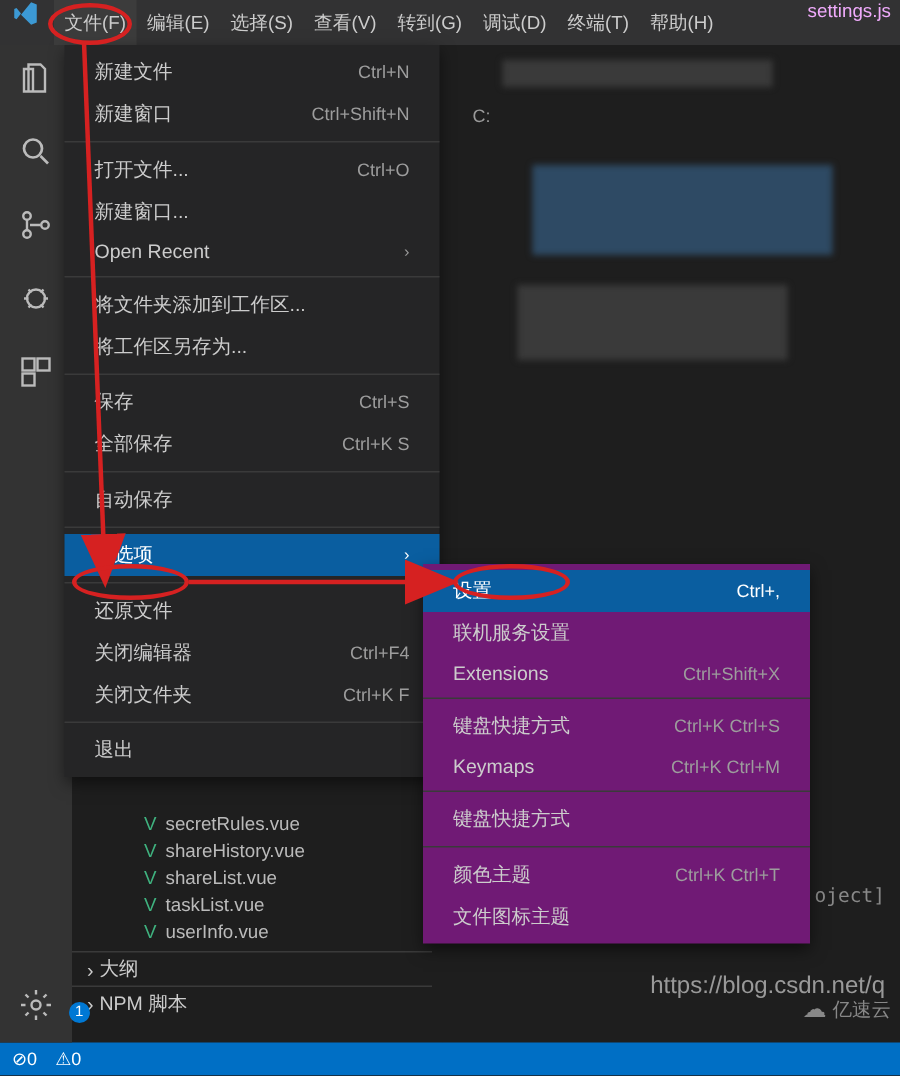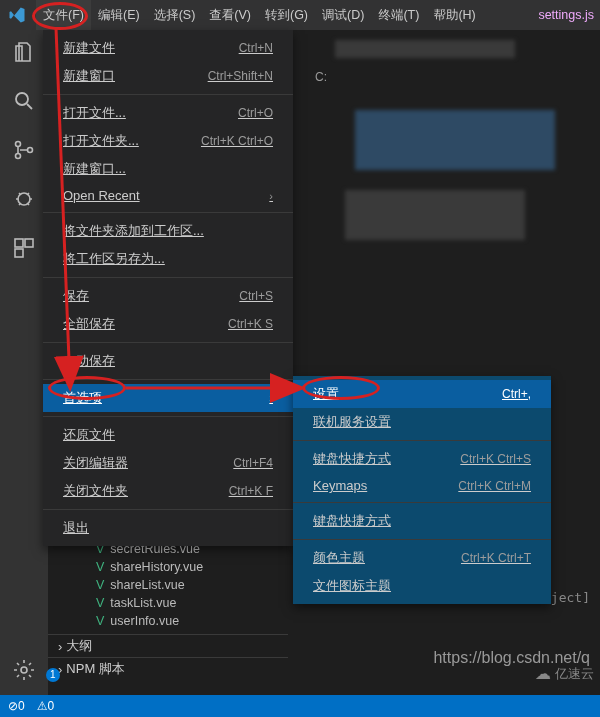--- a/index.html
+++ b/index.html
@@ -10,21 +10,21 @@
     font-size: 13px;
     color: #cccccc;
     overflow: hidden;
     position: relative;
   }
   
   .menubar {
     height: 30px;
     background: #323233;
     display: flex;
-    align-items: center;
+    align-items: flex-start;
     padding-left: 8px;
     position: relative;
     z-index: 5;
   }
   .menubar .logo { width: 18px; height: 18px; margin-right: 10px; }
   .menubar .menu-item {
     padding: 0 7px; height: 30px; display: flex; align-items: center;
     color: #ccc; cursor: default; font-size: 12.5px;
   }
   .menubar .menu-item.active { background: #3c3c3c; }
@@ -56,37 +56,36 @@
     background: #252526;
     box-shadow: 0 4px 10px rgba(0,0,0,0.5);
     z-index: 10;
     padding: 4px 0;
   }
   .dropdown .item, .submenu .item {
     display: flex; align-items: center; justify-content: space-between;
     padding: 5px 20px;
     color: #ccc; font-size: 13px;
     cursor: default;
-    text-decoration: underline;
   }
   .dropdown .item.highlight, .submenu .item.highlight {
     background: #0a5ea0; color: #fff;
   }
   .dropdown .sep, .submenu .sep {
     height: 1px; background: #3a3a3a; margin: 4px 0;
   }
   .dropdown .chev { color:#999; font-size:11px; }
   .dropdown .item.highlight .chev { color:#fff; }
   .dropdown .shortcut, .submenu .shortcut { color:#9d9d9d; font-size:12px; }
   .dropdown .item.highlight .shortcut, .submenu .item.highlight .shortcut { color:#fff; }
   
   .submenu {
-    position: absolute; left: 293px; top: 376px;
+    position: absolute; left: 282px; top: 376px;
     width: 258px;
-    background: #0c4a6e;
+    background: #701a75;
     box-shadow: 0 4px 10px rgba(0,0,0,0.5);
     z-index: 11;
     padding: 4px 0;
   }
   
   .annot-circle {
     position: absolute; border: 3px solid #d62121; border-radius: 50%;
     z-index: 30; pointer-events: none;
   }
   .annot-arrow { position:absolute; z-index:29; pointer-events:none; }
@@ -208,24 +207,20 @@
     <div class="item">
       <span>新建窗口</span>
       <span class="shortcut">Ctrl+Shift+N</span>
     </div>
     <div class="sep"></div>
     <div class="item">
       <span>打开文件...</span>
       <span class="shortcut">Ctrl+O</span>
     </div>
     <div class="item">
-      <span>打开文件夹...</span>
-      <span class="shortcut">Ctrl+K Ctrl+O</span>
-    </div>
-    <div class="item">
       <span>新建窗口...</span>
     </div>
     <div class="item">
       <span>Open Recent</span>
       <span class="chev">›</span>
     </div>
     <div class="sep"></div>
     <div class="item">
       <span>将文件夹添加到工作区...</span>
     </div>
@@ -268,20 +263,24 @@
     </div>
   </div>
 
 <div class="submenu" id="prefs-submenu">
     <div class="item highlight">
       <span>设置</span>
       <span class="shortcut">Ctrl+,</span>
     </div>
     <div class="item">
       <span>联机服务设置</span>
+    </div>
+    <div class="item">
+      <span>Extensions</span>
+      <span class="shortcut">Ctrl+Shift+X</span>
     </div>
     <div class="sep"></div>
     <div class="item">
       <span>键盘快捷方式</span>
       <span class="shortcut">Ctrl+K Ctrl+S</span>
     </div>
     <div class="item">
       <span>Keymaps</span>
       <span class="shortcut">Ctrl+K Ctrl+M</span>
     </div>

